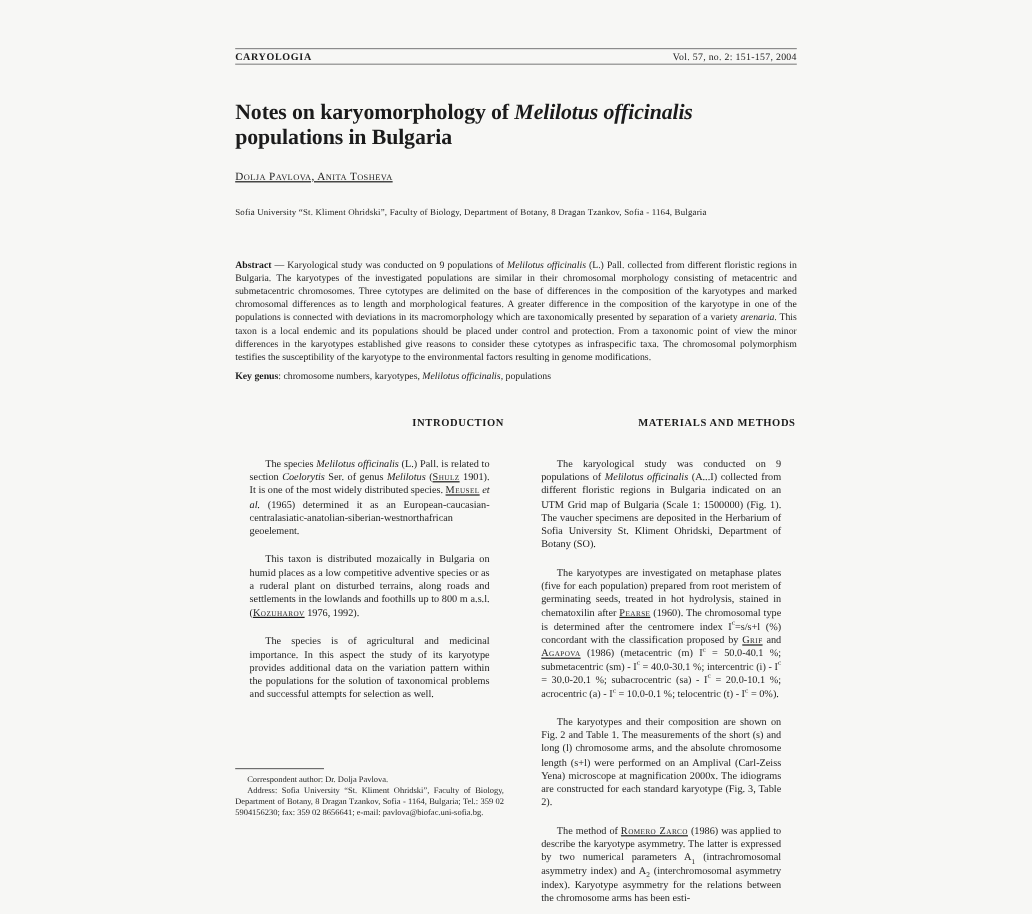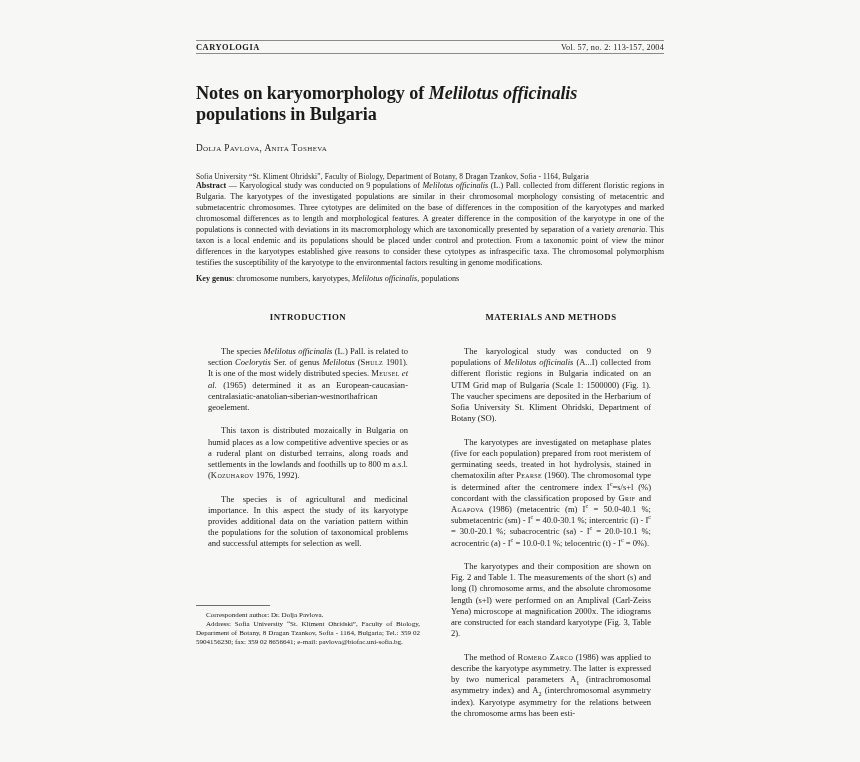--- a/index.html
+++ b/index.html
@@ -60,31 +60,33 @@
   .title .ital { font-style: italic; }
 
   .authors {
     margin-top: 17px;
     font-size: 9.3px;
     letter-spacing: 0.3px;
   }
   .sc {
     font-variant: small-caps;
     letter-spacing: 0.35px;
+    text-decoration: underline;
   }
 
   .affiliation {
     margin-top: 19px;
     font-size: 7.4px;
     letter-spacing: 0.15px;
     line-height: 1.3;
   }
 
   
   .abstract {
+    margin-top: 35px;
     font-size: 8.15px;
     line-height: 1.345;
     text-align: justify;
   }
   .abstract b { font-weight: bold; }
   .abstract i { font-style: italic; }
   .keywords {
     margin-top: 5px;
     font-size: 8.15px;
     line-height: 1.345;
@@ -97,21 +99,21 @@
     margin-top: 27px;
     display: flex;
     gap: 19px;
     position: relative;
   }
   .col {
     width: 224px;
     position: relative;
   }
   .sec-head {
-    text-align: center;
+    text-align: right;
     font-size: 8.8px;
     font-weight: bold;
     letter-spacing: 0.5px;
     margin-bottom: 24px;
   }
   .body-text {
     font-size: 8.55px;
     line-height: 1.315;
     text-align: justify;
     text-justify: inter-word;
@@ -144,21 +146,21 @@
   sub { font-size: 0.72em; vertical-align: sub; line-height: 0; }
 </style>
 </head>
 <body>
 
 <div class="page">
   <div class="content">
 
     <div class="runhead">
       <span class="journal">CARYOLOGIA</span>
-      <span class="issue">Vol. 57, no. 2: 113-157, 2004</span>
+      <span class="issue">Vol. 57, no. 2: 151-157, 2004</span>
     </div>
 
     <h1 class="title"><span>Notes on karyomorphology of </span><span class="ital">Melilotus officinalis</span><span> populations in Bulgaria</span></h1>
 
     <div class="authors sc">Dolja Pavlova, Anita Tosheva</div>
 
     <div class="affiliation">Sofia University “St. Kliment Ohridski”, Faculty of Biology, Department of Botany, 8 Dragan Tzankov, Sofia - 1164, Bulgaria</div>
 
     <div class="abstract"><b>Abstract</b><span> — </span><span>Karyological study was conducted on 9 populations of </span><i>Melilotus officinalis</i><span> (L.) Pall. collected from different floristic regions in Bulgaria. The karyotypes of the investigated populations are similar in their chromosomal morphology consisting of metacentric and submetacentric chromosomes. Three cytotypes are delimited on the base of differences in the composition of the karyotypes and marked chromosomal differences as to length and morphological features. A greater difference in the composition of the karyotype in one of the populations is connected with deviations in its macromorphology which are taxonomically presented by separation of a variety </span><i>arenaria</i><span>. This taxon is a local endemic and its populations should be placed under control and protection. From a taxonomic point of view the minor differences in the karyotypes established give reasons to consider these cytotypes as infraspecific taxa. The chromosomal polymorphism testifies the susceptibility of the karyotype to the environmental factors resulting in genome modifications.</span></div>
 

